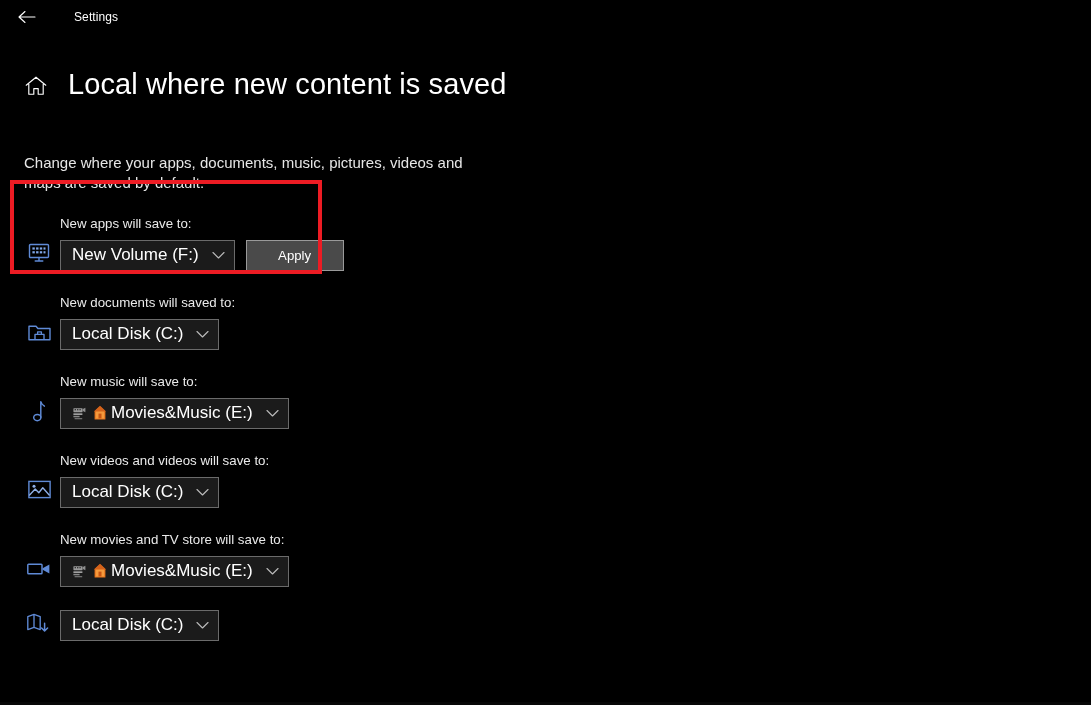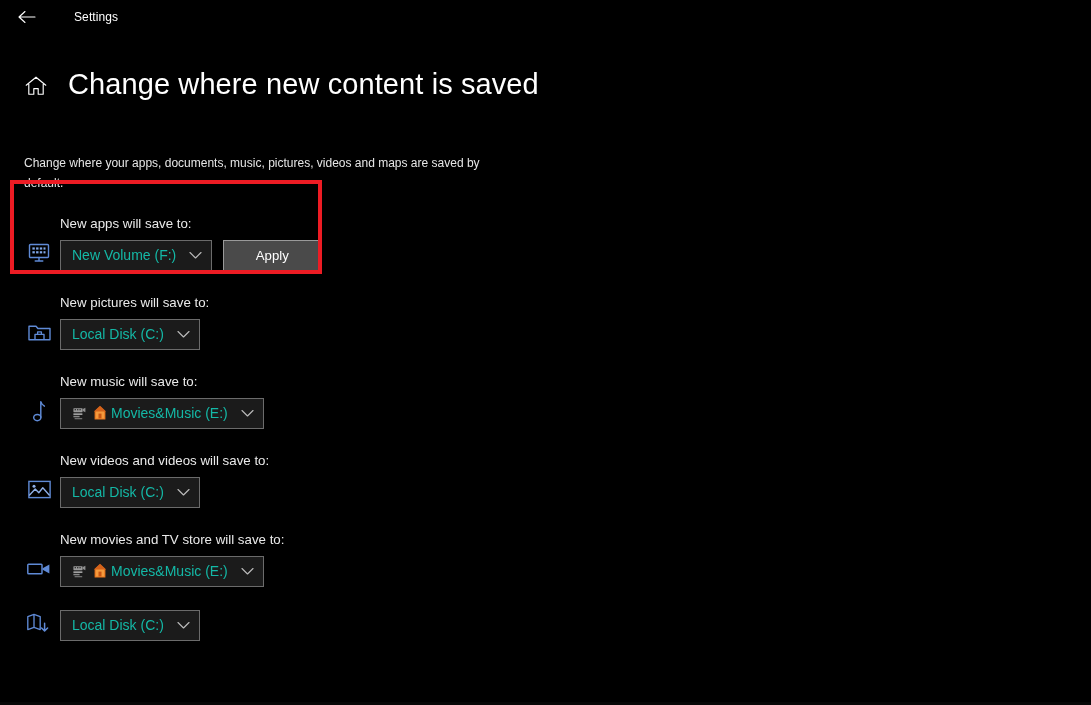--- a/index.html
+++ b/index.html
@@ -64,21 +64,21 @@
     letter-spacing: 0.1px;
     line-height: 1;
     position: relative;
     top: -1px;
   }
 
   
   .description {
     margin-top: 33px;
     padding-left: 24px;
-    font-size: 12px;
+    font-size: 15px;
     line-height: 20px;
     color: #e6e6e6;
     max-width: 470px;
   }
 
   
   .settings-list {
     position: relative;
     margin-top: 22px;
     padding-left: 24px;
@@ -128,22 +128,22 @@
     cursor: default;
     min-width: 110px;
   }
   .dropdown .dd-pre {
     display: inline-flex;
     align-items: center;
     margin-right: 2px;
     flex: 0 0 auto;
   }
   .dropdown .dd-text {
-    font-size: 14px;
-    color: #14b8a6;
+    font-size: 17px;
+    color: #ffffff;
     white-space: nowrap;
   }
   .dropdown .chev {
     margin-left: 13px;
     flex: 0 0 auto;
     display: flex;
     align-items: center;
   }
 
   
@@ -203,21 +203,21 @@
   </div>
   <div class="app-title">Settings</div>
 </div>
 
 <div class="page-header">
   <div class="home-icon">
     <svg width="24" height="22" viewBox="0 0 24 22" fill="none">
       <path d="M2.2 10.2L12 2.2l9.8 8M4.8 9.3V19.2h5.0v-5.6h4.4v5.6h5.0V9.3" stroke="#ffffff" stroke-width="1.15" stroke-linecap="round" stroke-linejoin="round"></path>
     </svg>
   </div>
-  <h1 class="page-title">Change where new content is saved</h1>
+  <h1 class="page-title">Local where new content is saved</h1>
 </div>
 
 <div class="description">Change where your apps, documents, music, pictures, videos and maps are saved by default.</div>
 
 <div class="settings-list">
 
   <div class="setting-row">
     <div class="glyph">
       <svg width="24" height="22" viewBox="0 0 24 22" fill="none">
         <rect x="2.5" y="2.5" width="19" height="13" rx="1" stroke="#5f8ad6" stroke-width="1.4"></rect>
@@ -247,21 +247,21 @@
   </div>
 
   <div class="setting-row">
     <div class="glyph">
       <svg width="25" height="22" viewBox="0 0 25 22" fill="none">
         <path d="M2 5.2h7.0l1.9 2.3H23v11.2H2V5.2z" stroke="#5f8ad6" stroke-width="1.4" stroke-linejoin="round"></path>
         <path d="M8 18.7v-5.3h9v5.3" stroke="#5f8ad6" stroke-width="1.4" stroke-linejoin="round"></path>
         <path d="M10.6 13.4V10.9h3.8v2.5" stroke="#5f8ad6" stroke-width="1.3" stroke-linejoin="round"></path>
       </svg>
     </div>
-    <span class="row-label">New pictures will save to:</span>
+    <span class="row-label">New documents will saved to:</span>
     <div class="row-controls">
       <div class="dropdown">
         <span class="dd-text">Local Disk (C:)</span>
         <span class="chev">
           <svg width="13" height="9" viewBox="0 0 13 9" fill="none">
             <path d="M1 1.5L6.5 7L12 1.5" stroke="#b9b9b9" stroke-width="1.15" stroke-linecap="round" stroke-linejoin="round"></path>
           </svg>
         </span>
       </div>
     </div>

